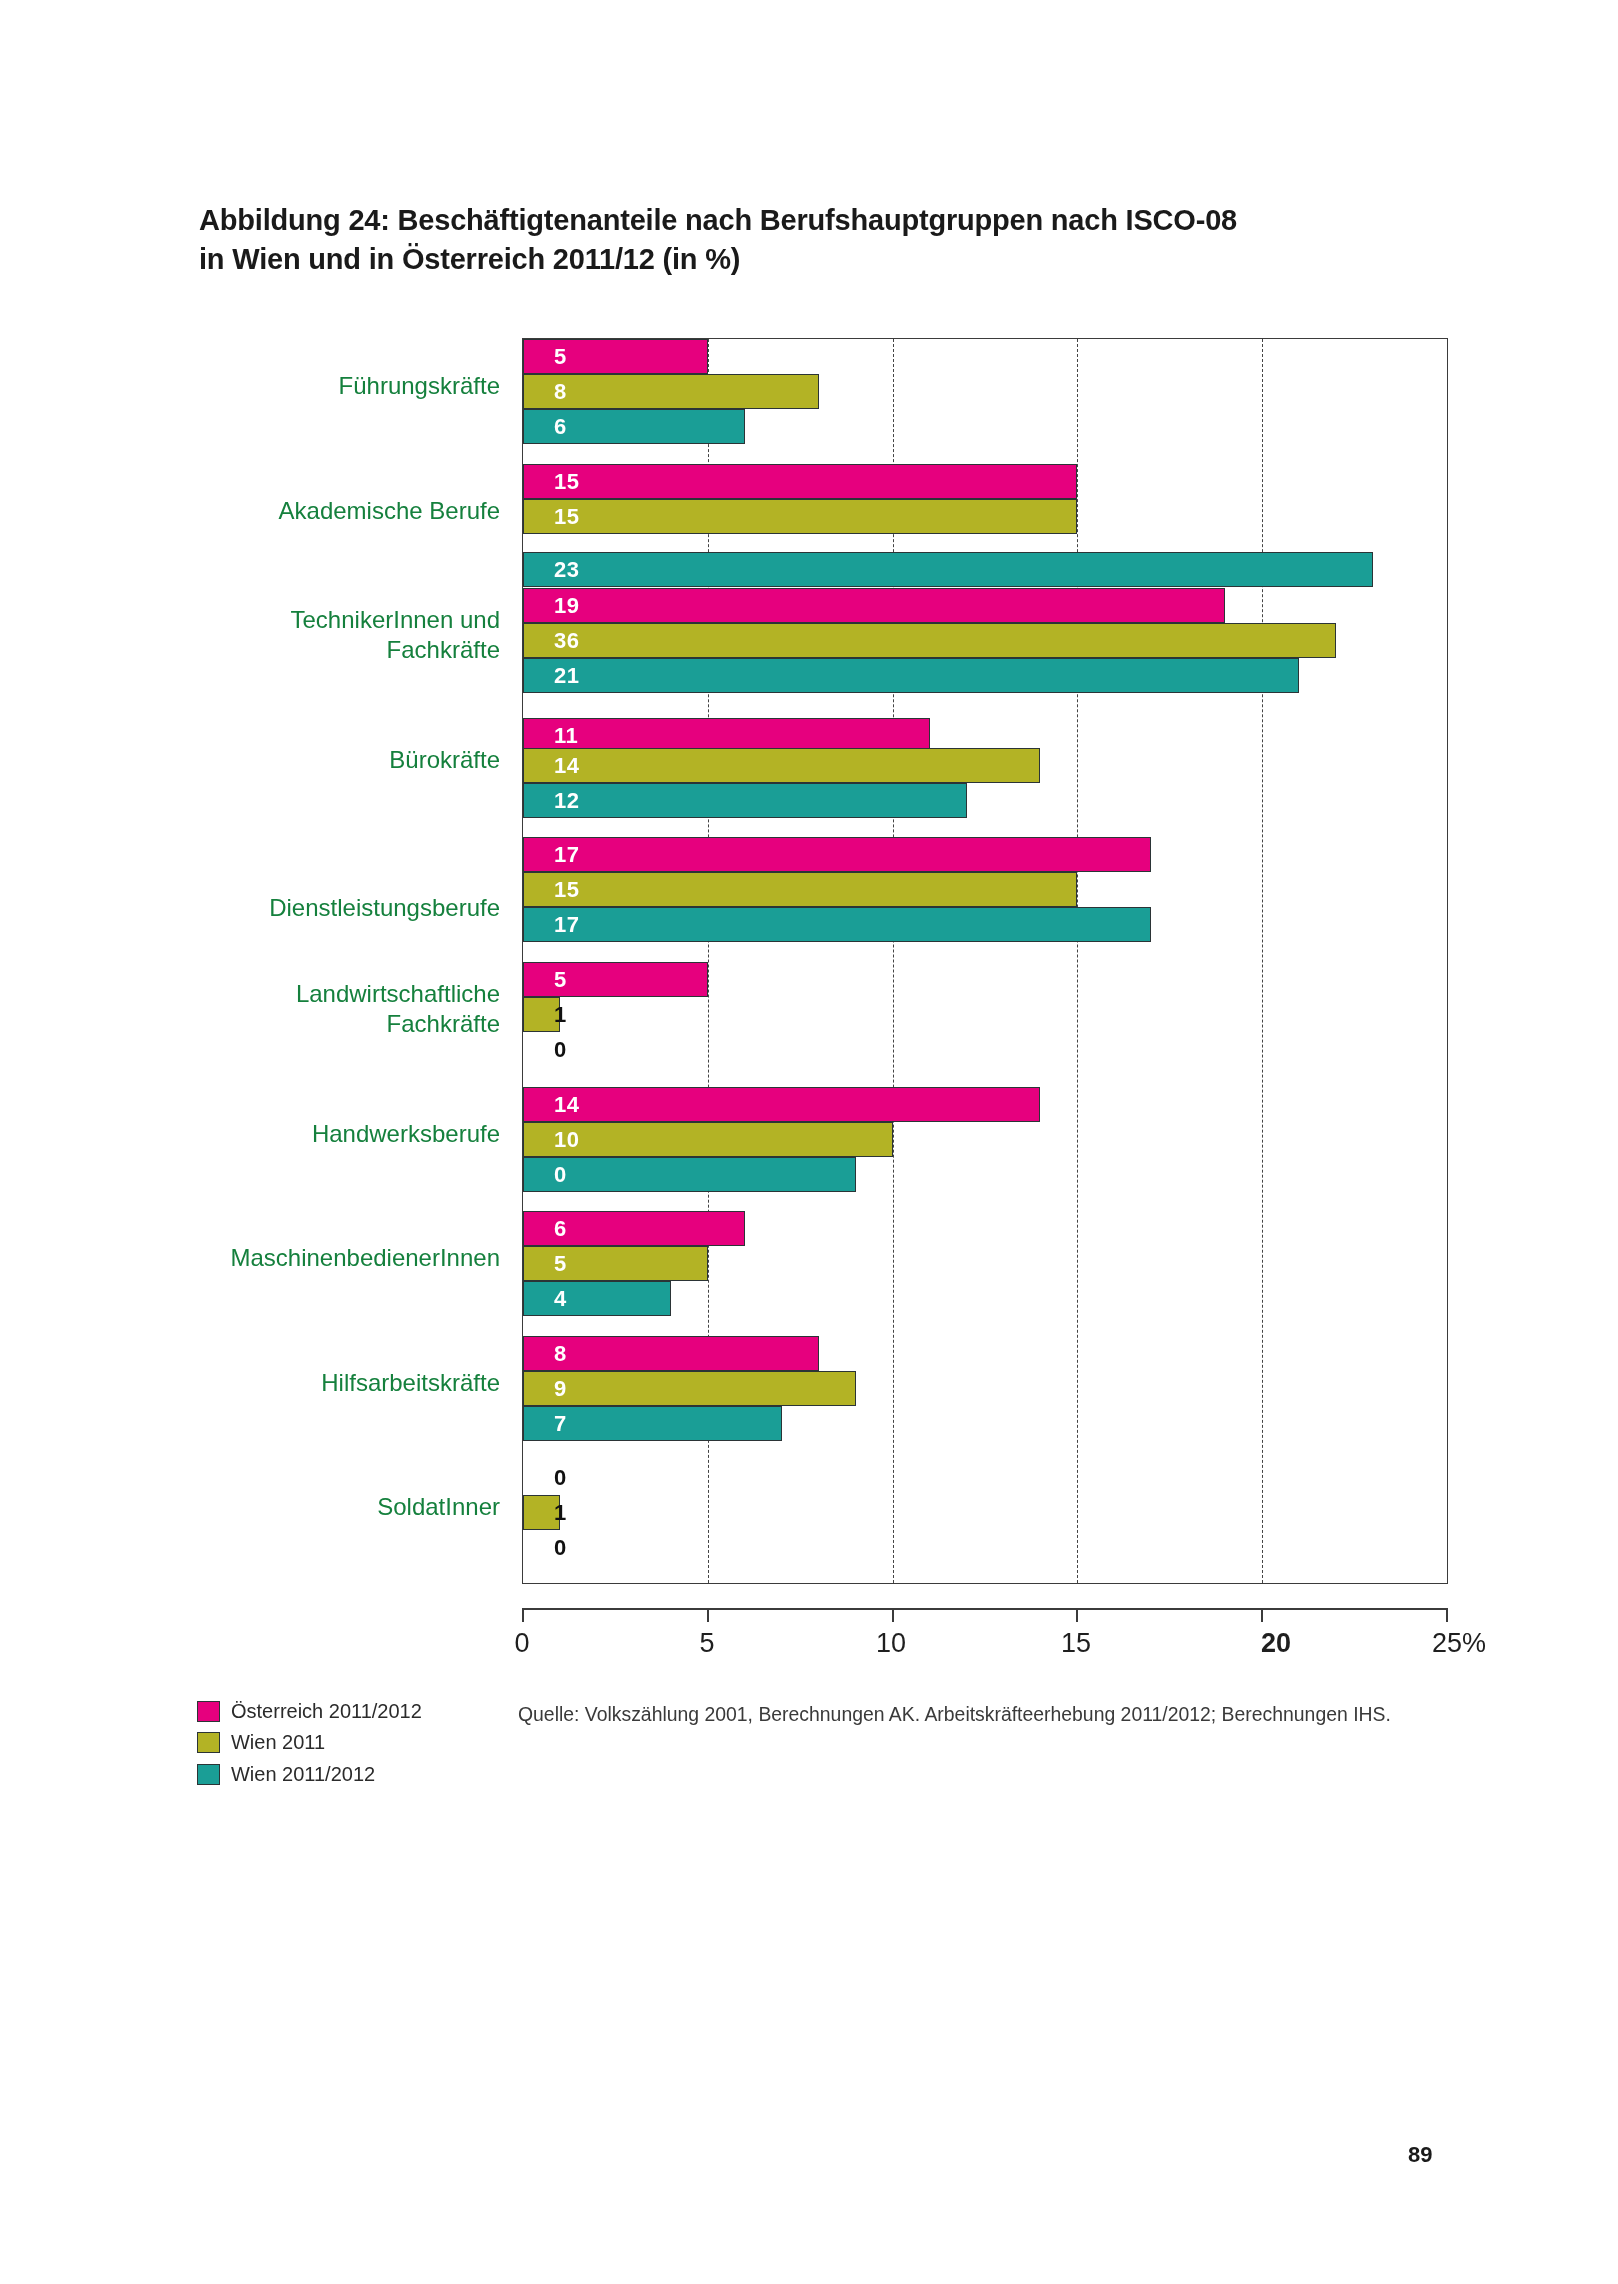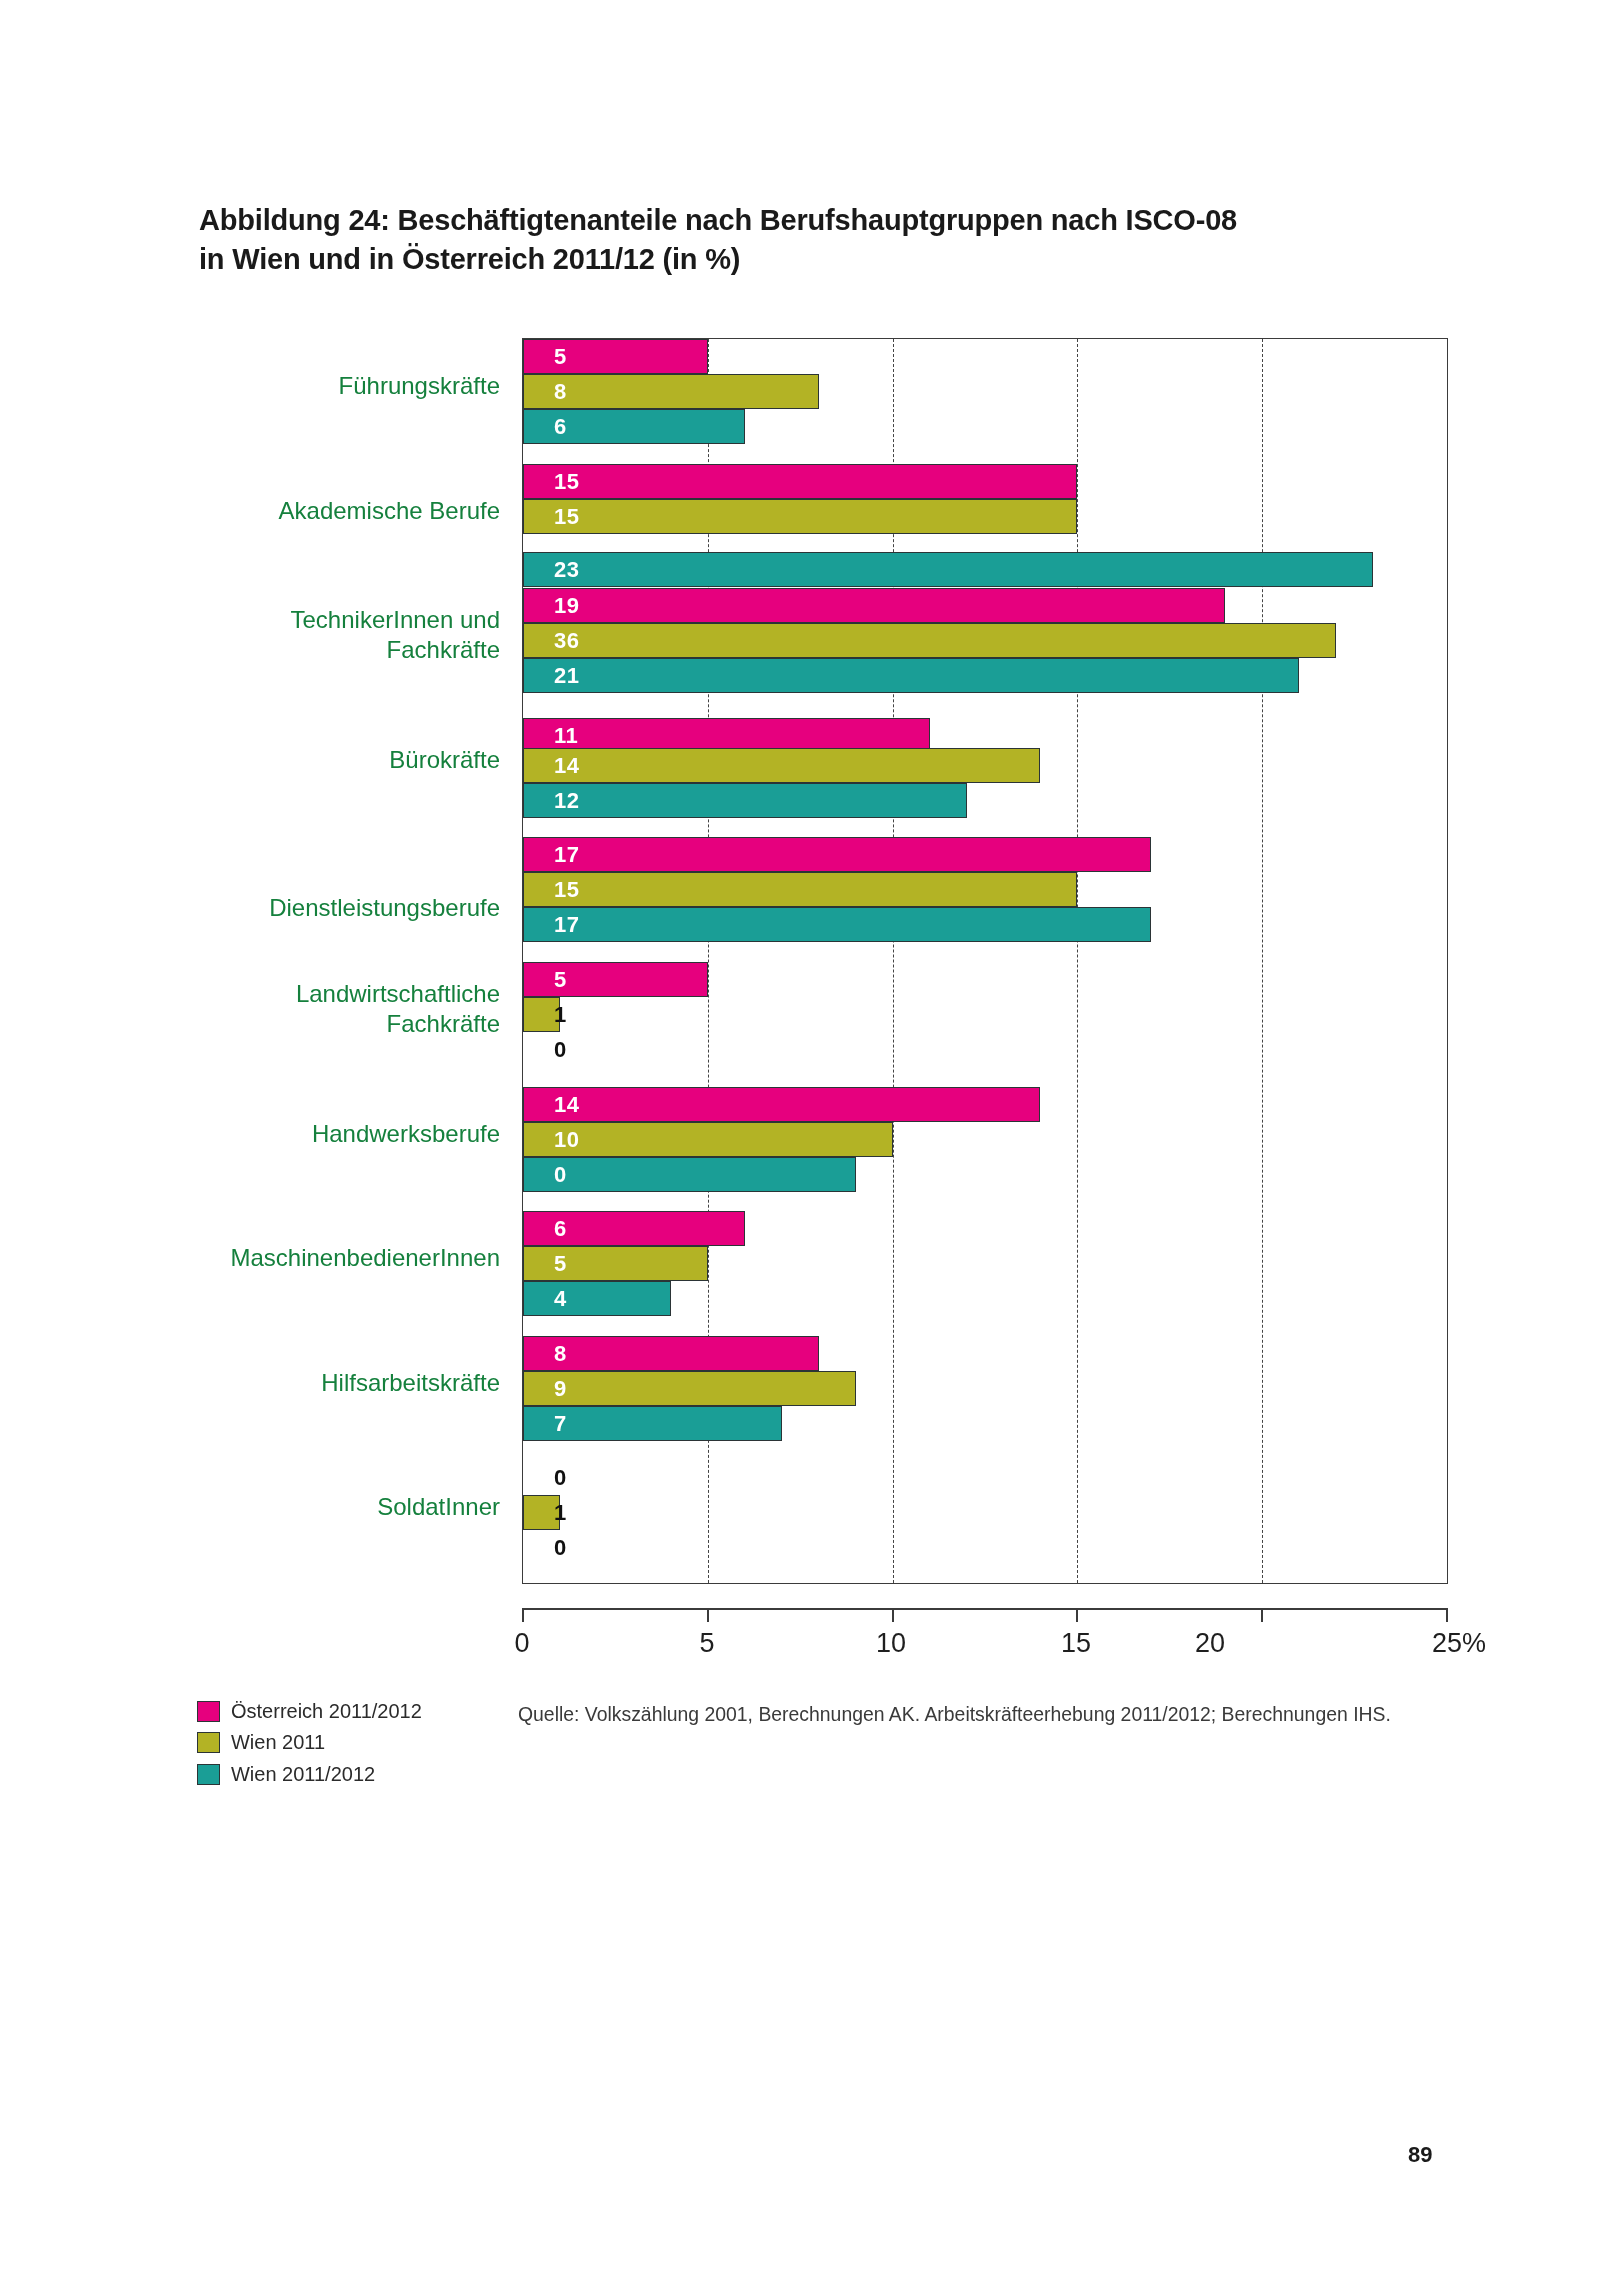--- a/index.html
+++ b/index.html
@@ -343,21 +343,21 @@
       <div class="xtick" style="left: 370px;"></div>
       <div class="xtick" style="left: 554px;"></div>
       <div class="xtick" style="left: 739px;"></div>
       <div class="xtick" style="left: 924px;"></div>
     </div>
   <div id="x-tick-labels">
       <div class="xtick-label" style="left: 522px;">0</div>
       <div class="xtick-label" style="left: 707px;">5</div>
       <div class="xtick-label" style="left: 891px;">10</div>
       <div class="xtick-label" style="left: 1076px;">15</div>
-      <div class="xtick-label" style="left: 1210px;">20</div>
+      <div class="xtick-label" style="left: 1276px; font-weight: bold;">20</div>
       <div class="xtick-label" style="left: 1459px;">25%</div>
     </div>
 
   <div id="legend">
       <div class="legend-item">
         <span class="legend-swatch" style="background: rgb(230, 0, 126);"></span>
         <span class="legend-text">Österreich 2011/2012</span>
       </div>
       <div class="legend-item">
         <span class="legend-swatch" style="background: rgb(179, 179, 37);"></span>

